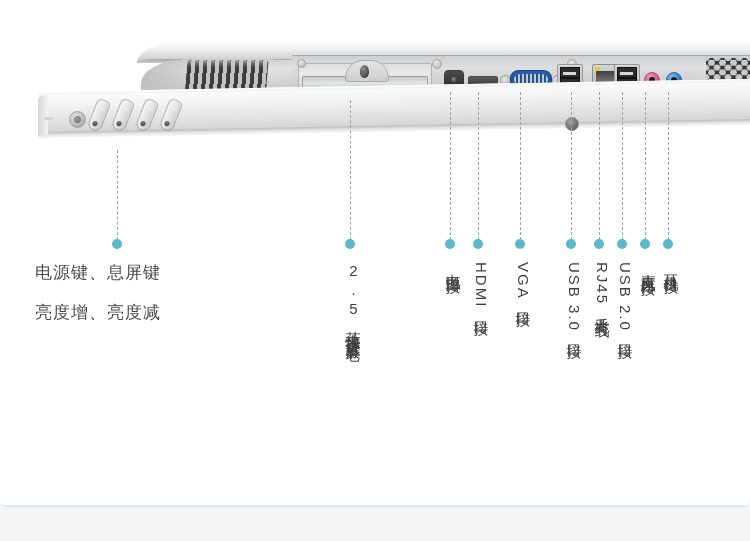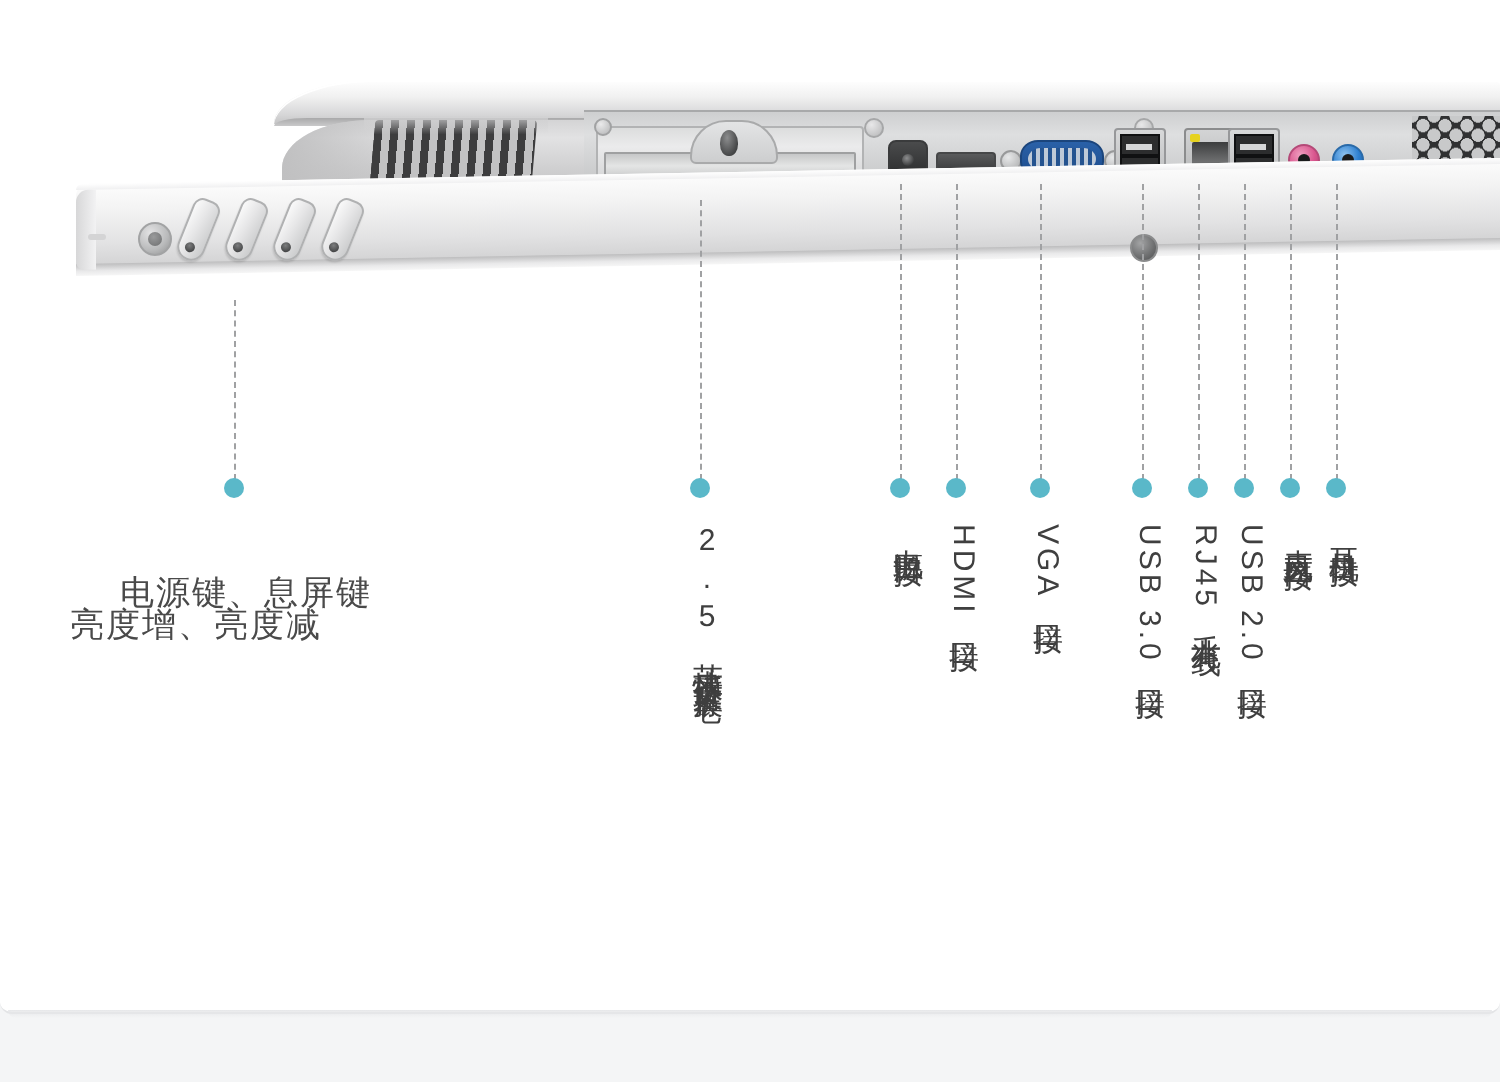--- a/index.html
+++ b/index.html
@@ -360,21 +360,21 @@
     <div class="dot" style="left:617px;top:239px;"></div>
 
     <div class="lead" style="left:645px;top:92px;height:148px;"></div>
     <div class="dot" style="left:640px;top:239px;"></div>
 
     <div class="lead" style="left:668px;top:92px;height:148px;"></div>
     <div class="dot" style="left:663px;top:239px;"></div>
   </div>
 
   <div>
-    <div class="lbl-h" style="left:35px;top:280px;margin-left:25px;">电源键、息屏键</div>
+    <div class="lbl-h" style="left:35px;top:256px;">电源键、息屏键</div>
     <div class="lbl-h" style="left:35px;top:296px;">亮度增、亮度减</div>
 
     <div class="lbl-v" style="left:343px;top:262px;">2.5英寸快拆硬盘扩展仓</div>
 
     <div class="lbl-v" style="left:443px;top:262px;">电源接口</div>
 
     <div class="lbl-v lat" style="left:471px;top:262px;">HDMI接口</div>
 
     <div class="lbl-v lat" style="left:513px;top:262px;">VGA接口</div>
 

